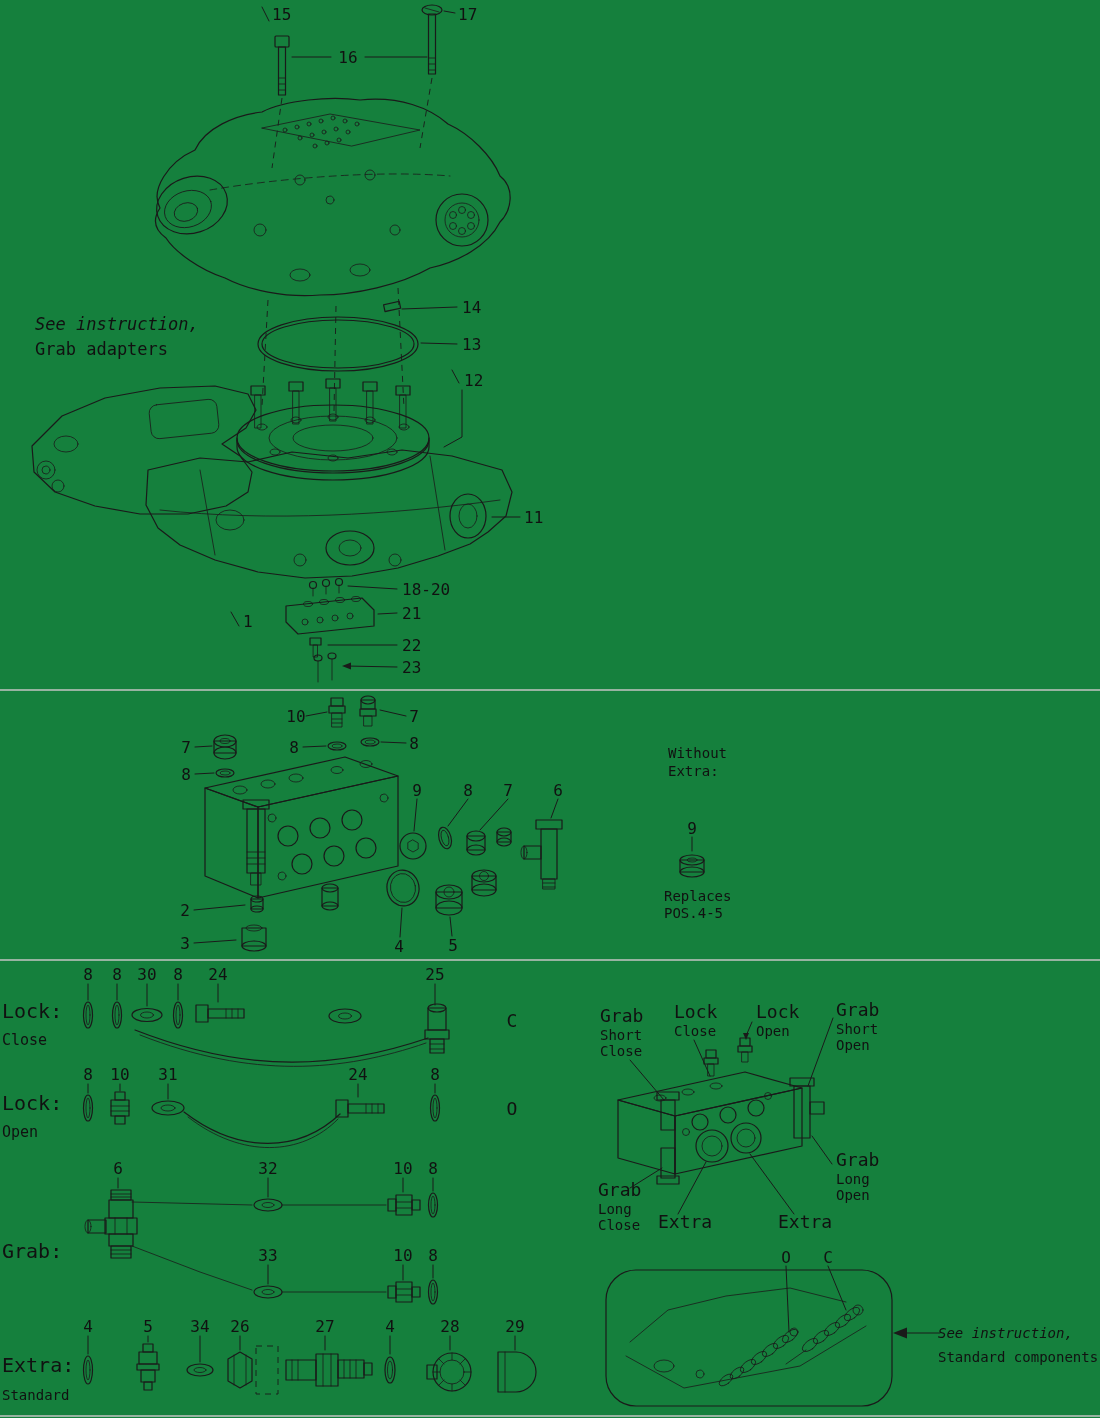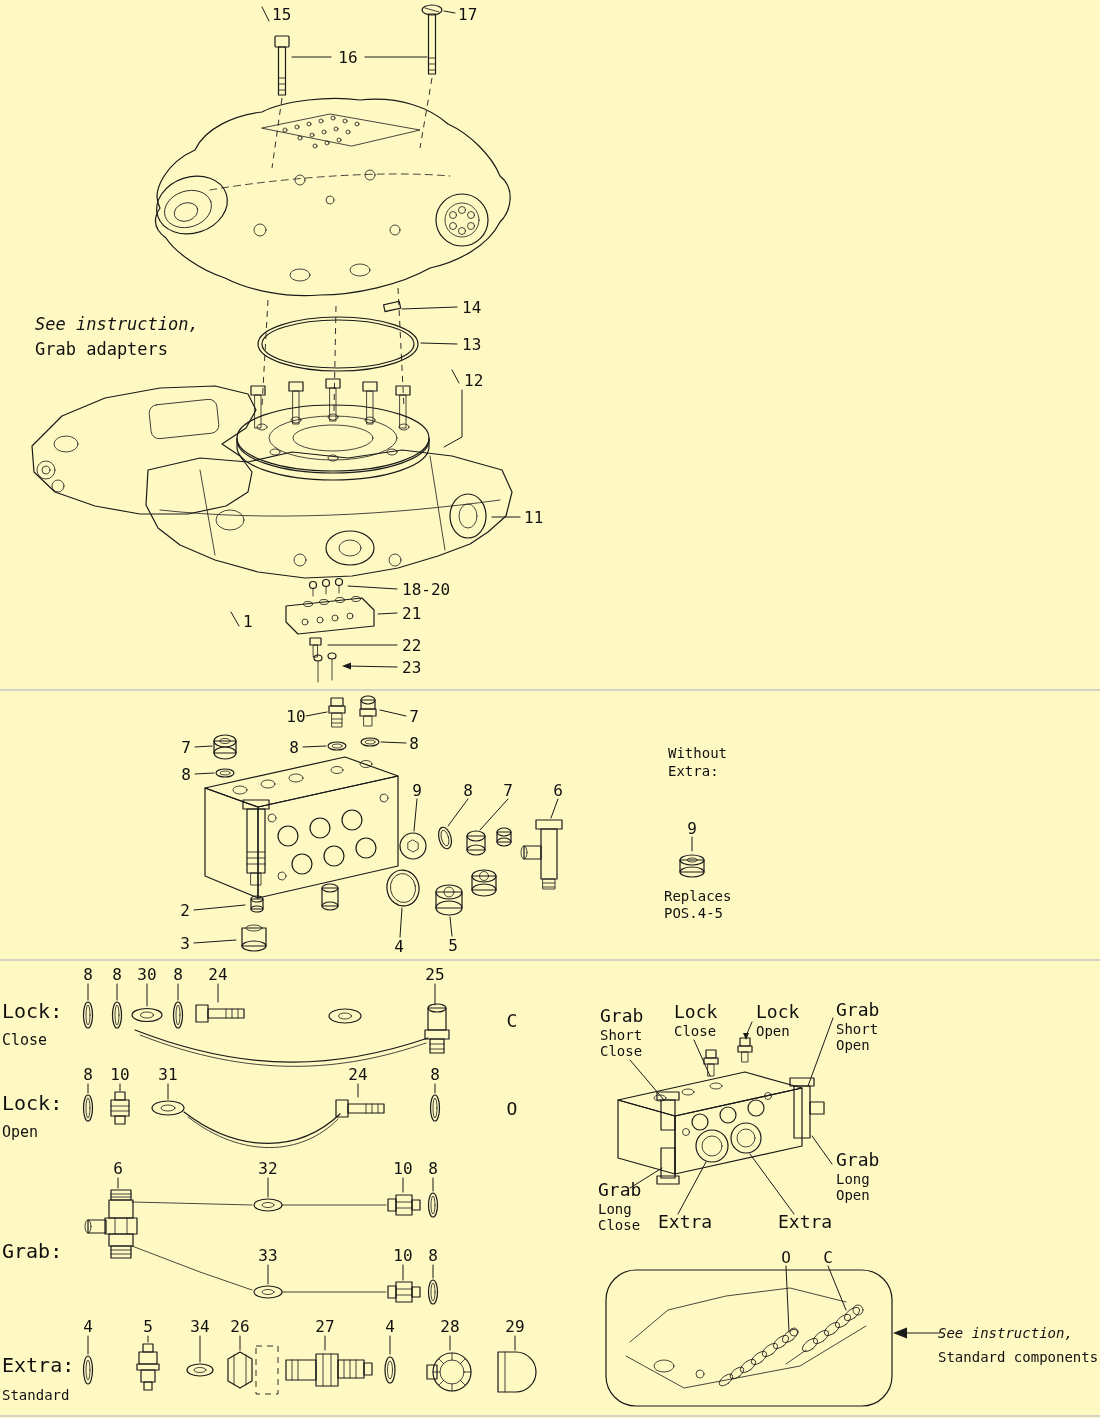--- a/index.html
+++ b/index.html
@@ -1,16 +1,16 @@
 <!DOCTYPE html>
 <html><head>
 <meta charset="utf-8">
 <style>
   html,body{margin:0;padding:0;background:#fff;}
-  .page{position:relative;width:1100px;height:1418px;background:#fef9c3;overflow:hidden;}
+  .page{position:relative;width:1100px;height:1418px;background:#15803d;overflow:hidden;}
   svg{display:block;}
   .ln{stroke:#1a1a1a;stroke-width:1.2;fill:none;stroke-linecap:round;stroke-linejoin:round;}
   .thin{stroke:#1a1a1a;stroke-width:0.8;fill:none;stroke-linecap:round;stroke-linejoin:round;}
   .lead{stroke:#1a1a1a;stroke-width:1;fill:none;stroke-linecap:round;}
   .dash{stroke:#1a1a1a;stroke-width:0.9;fill:none;stroke-dasharray:6 5;}
   .fillk{fill:#1a1a1a;stroke:none;}
   .div{stroke:#c4c4c4;stroke-width:1.5;}
   text{fill:#111;}
   .num{font:16px "DejaVu Sans Mono", monospace;}
   .lbl{font:20px "DejaVu Sans Mono", monospace;}

